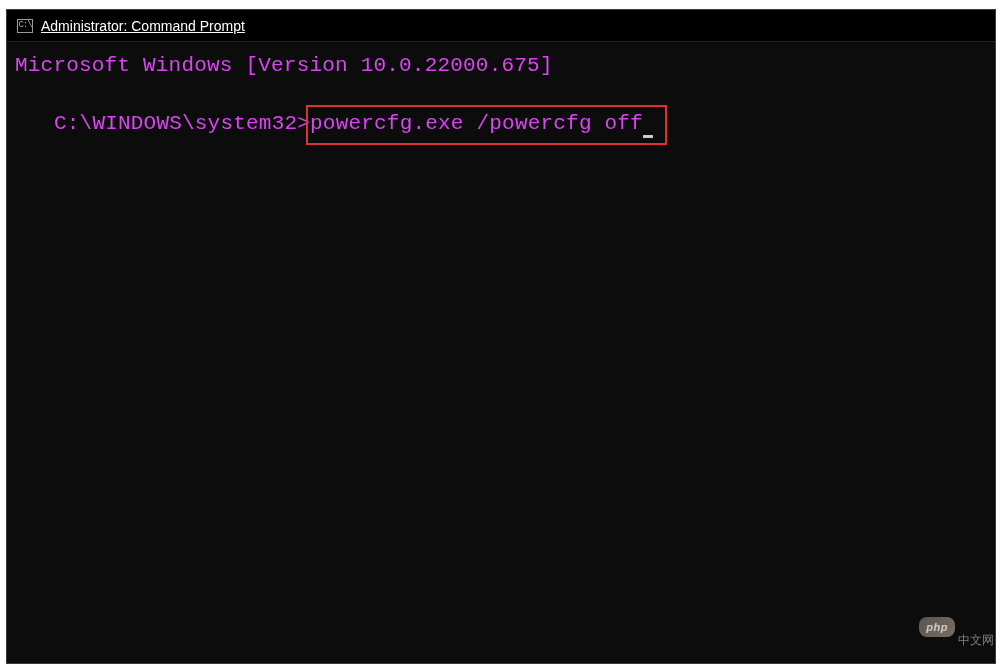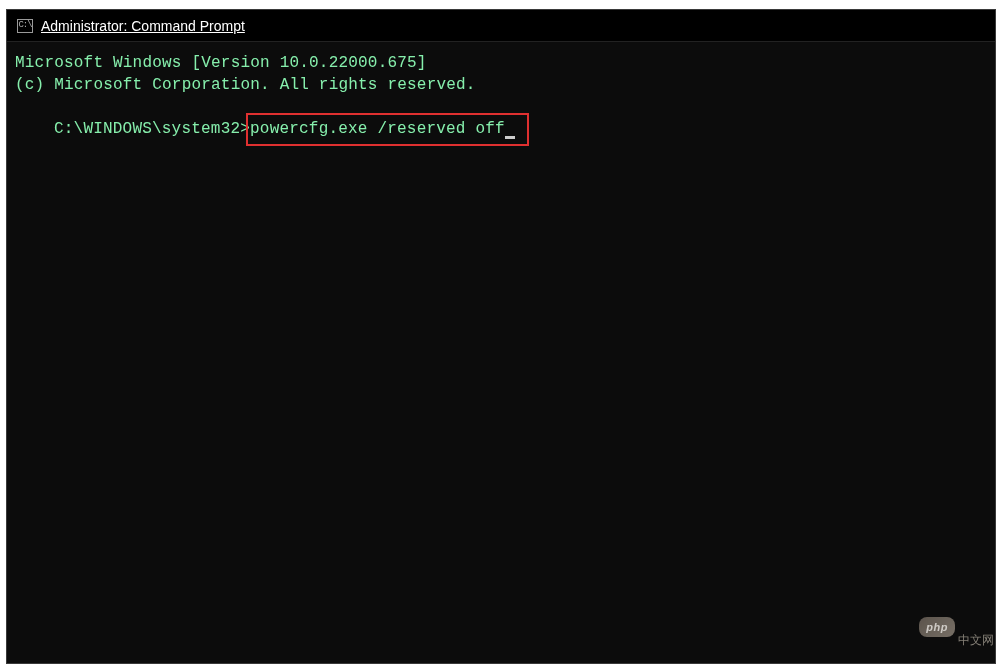--- a/index.html
+++ b/index.html
@@ -50,22 +50,22 @@
     }
     .titlebar-text {
       color: #ffffff;
       font-size: 14px;
       font-family: 'Segoe UI', Tahoma, sans-serif;
       font-weight: 400;
       text-decoration: underline;
     }
     .terminal-body {
       padding: 10px 8px;
-      color: #86efac;
-      font-size: 16px;
+      color: #d946ef;
+      font-size: 21px;
       line-height: 1.38;
       letter-spacing: 0.2px;
       font-family: Consolas, 'Courier New', monospace;
     }
     .terminal-line {
       white-space: pre;
     }
     .prompt-line {
       white-space: pre;
       position: relative;
@@ -134,24 +134,23 @@
 
 <div class="window">
   <div class="titlebar">
     <div class="titlebar-icon">
       <span class="titlebar-icon-inner">C:\</span>
     </div>
     <span class="titlebar-text">Administrator: Command Prompt</span>
   </div>
   <div class="terminal-body">
     <div class="terminal-line">Microsoft Windows [Version 10.0.22000.675]</div>
-    <div class="terminal-line">(c) Microsoft Corporation. All rights reserved.</div>
     <div class="empty-line"></div>
     <div class="prompt-line">
-      <span class="prompt-prefix">C:\WINDOWS\system32&gt;</span><span class="command-part"><span>powercfg.exe /reserved off</span><span class="cursor"></span><span class="highlight-box"></span></span>
+      <span class="prompt-prefix">C:\WINDOWS\system32&gt;</span><span class="command-part"><span>powercfg.exe /powercfg off</span><span class="cursor"></span><span class="highlight-box"></span></span>
     </div>
   </div>
 </div>
 
 <div class="watermark">
   <div class="watermark-badge">php</div>
   <div class="watermark-text">中文网</div>
 </div>
 
 </body></html>

